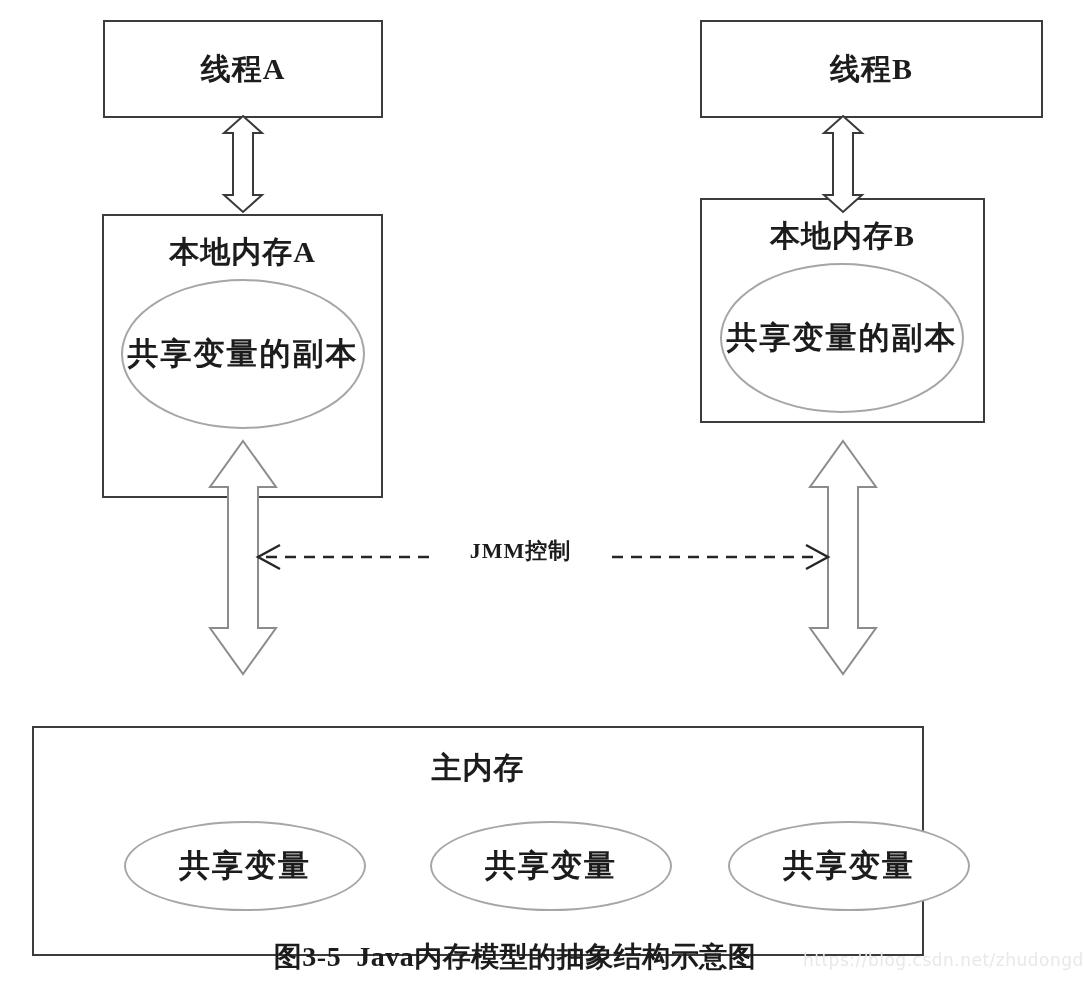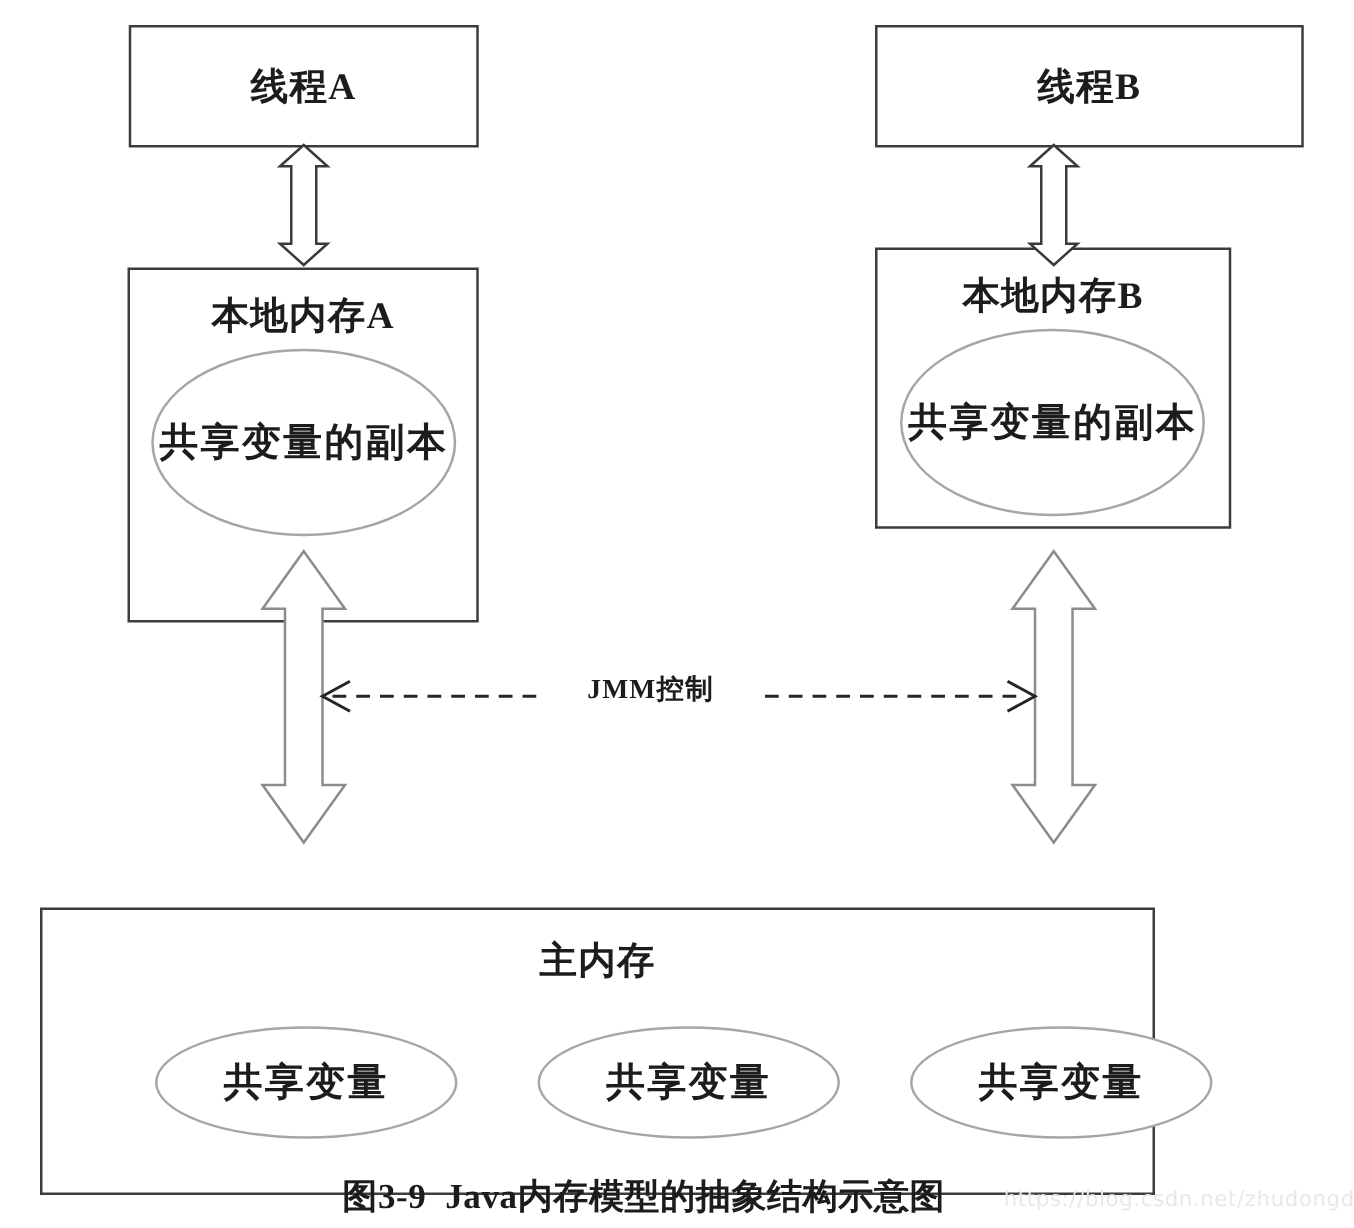--- a/index.html
+++ b/index.html
@@ -95,17 +95,17 @@
     <polygon points="843,441 876,487 858,487 858,628 876,628 843,674 810,628 828,628 828,487 810,487" fill="#ffffff" stroke="var(--big-arrow)" stroke-width="2"></polygon>
 
     <line x1="266" y1="557" x2="434" y2="557" stroke="var(--dash)" stroke-width="2.4" stroke-dasharray="11 8"></line>
     <line x1="612" y1="557" x2="820" y2="557" stroke="var(--dash)" stroke-width="2.4" stroke-dasharray="11 8"></line>
     <polyline points="280,545 258,557 280,569" fill="none" stroke="var(--dash)" stroke-width="2.4"></polyline>
     <polyline points="806,545 828,557 806,569" fill="none" stroke="var(--dash)" stroke-width="2.4"></polyline>
   </svg>
 
   <div class="jmm-label">JMM控制</div>
 
-  <div class="caption">图3-9  Java内存模型的抽象结构示意图</div>
+  <div class="caption">图3-5  Java内存模型的抽象结构示意图</div>
 
   <div class="watermark">https://blog.csdn.net/zhudongdong123</div>
 
 </div>
 
 </body></html>

